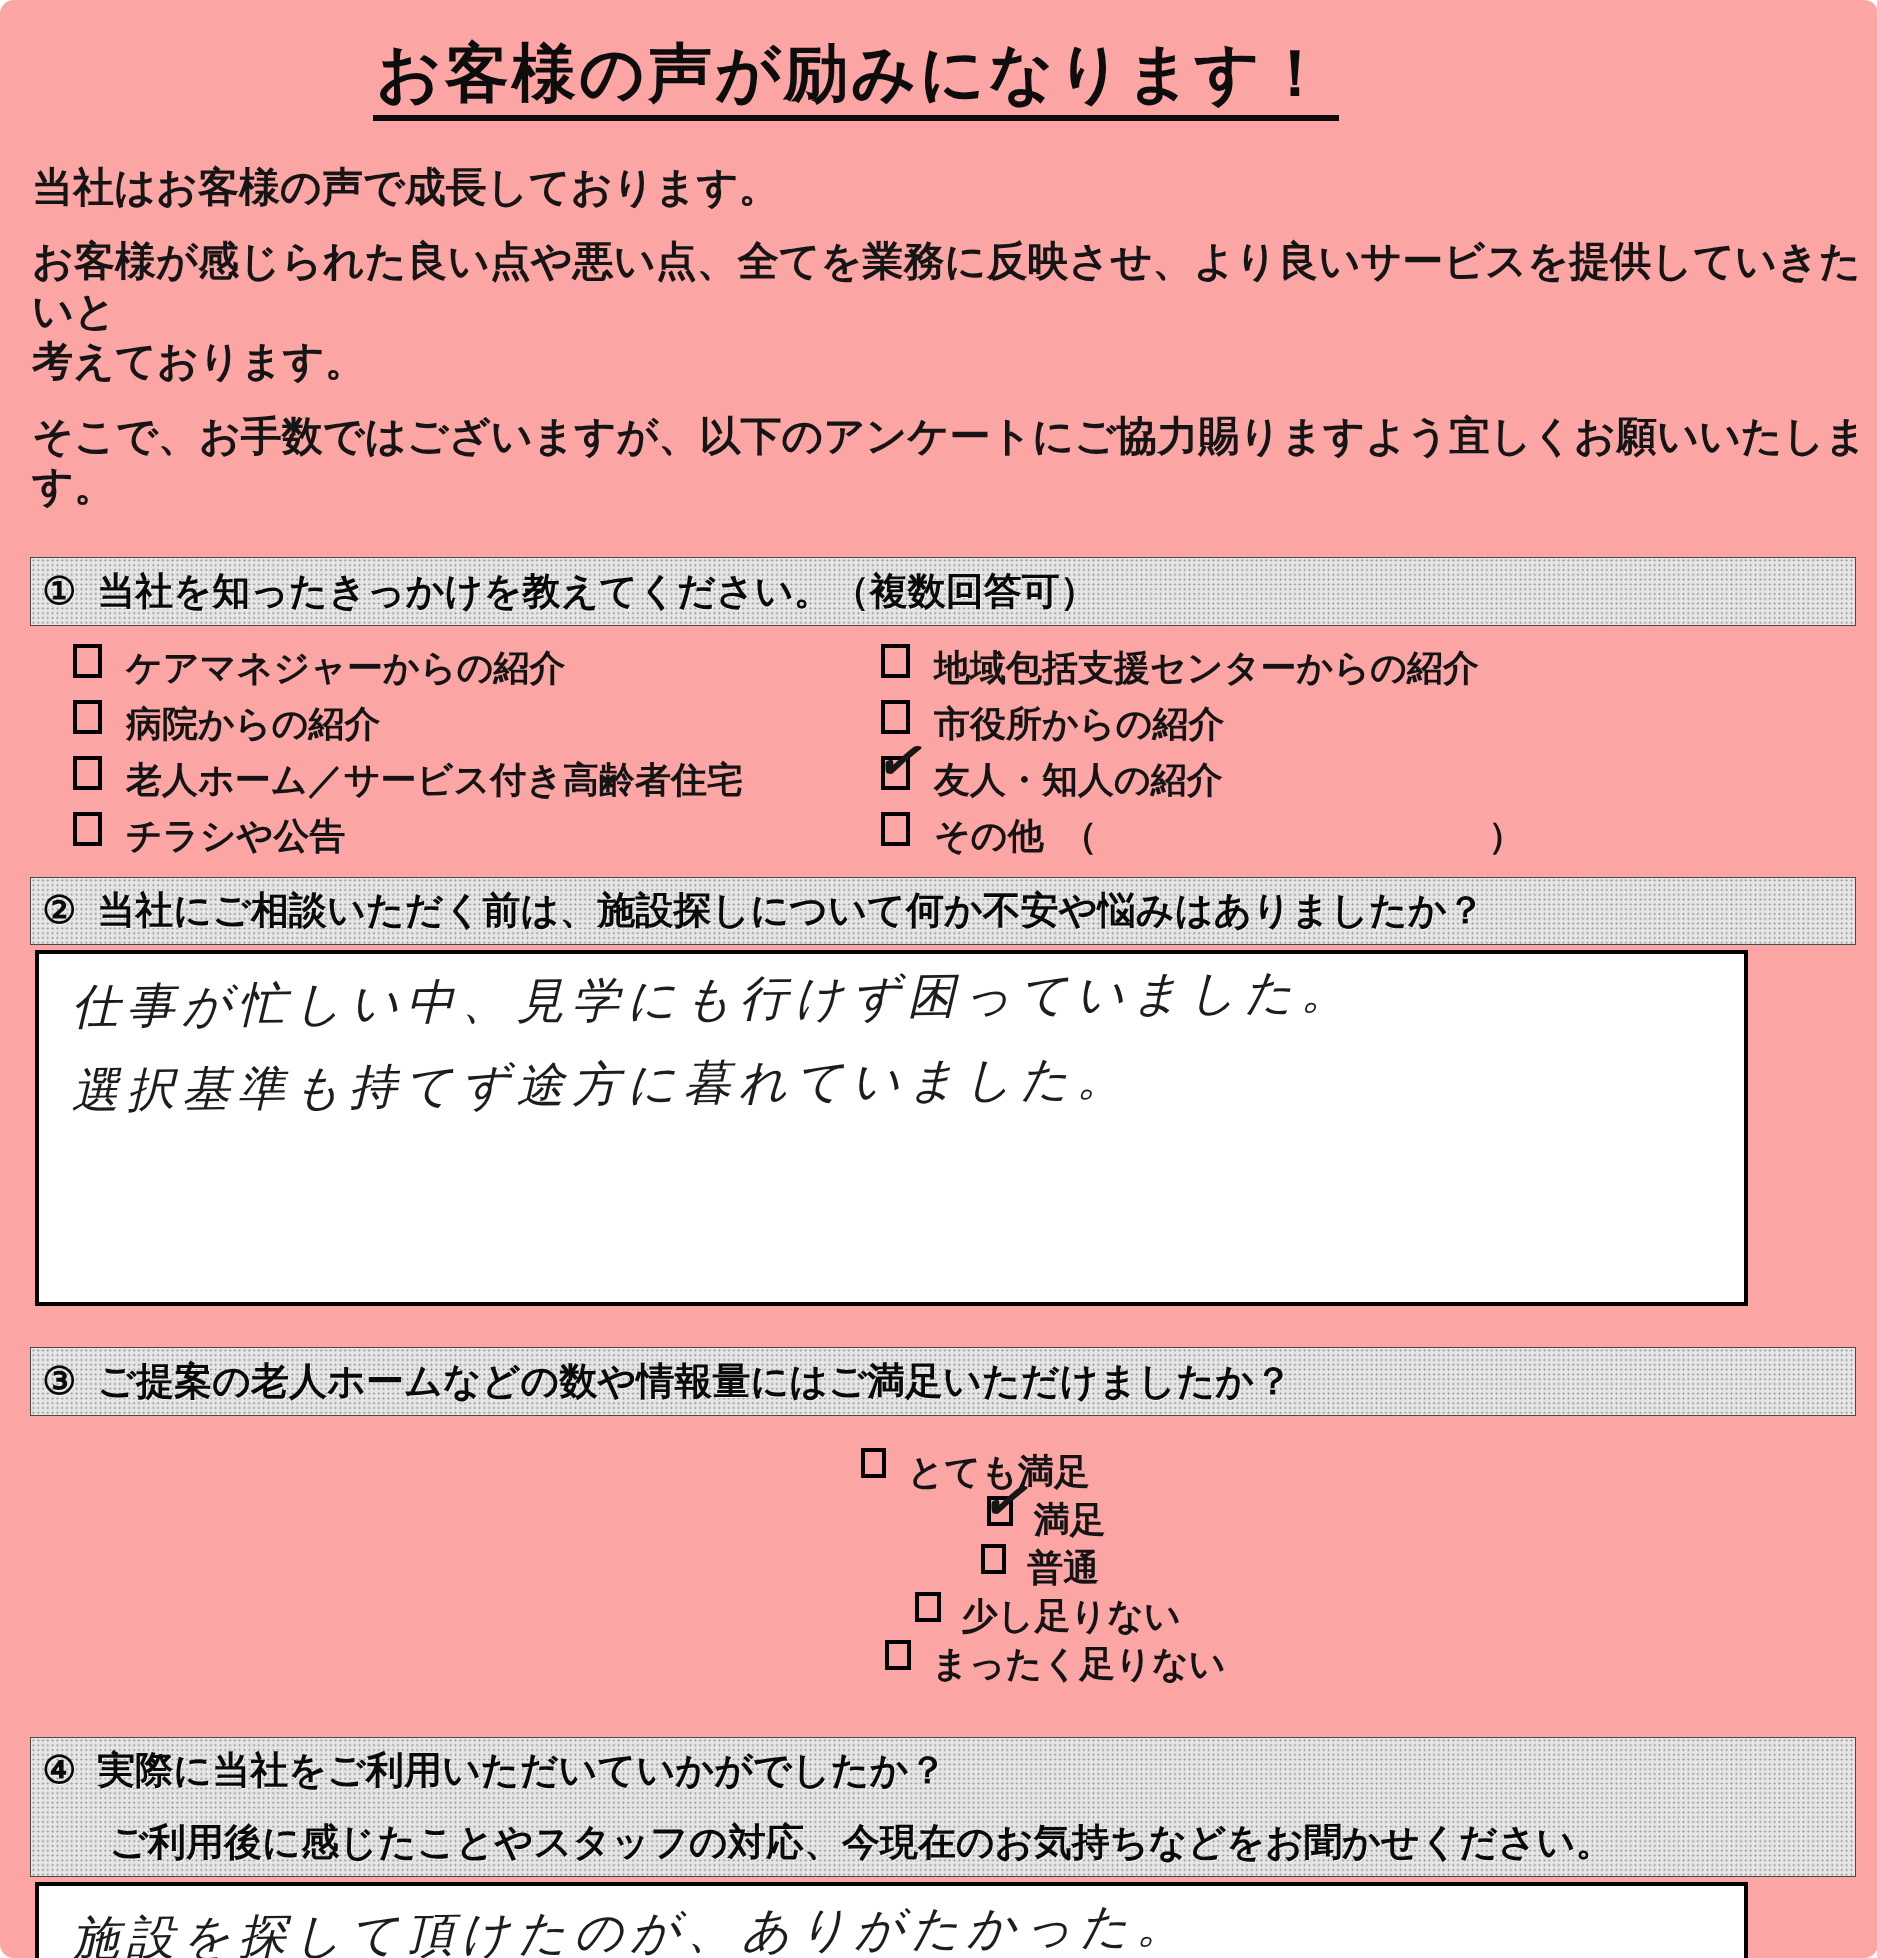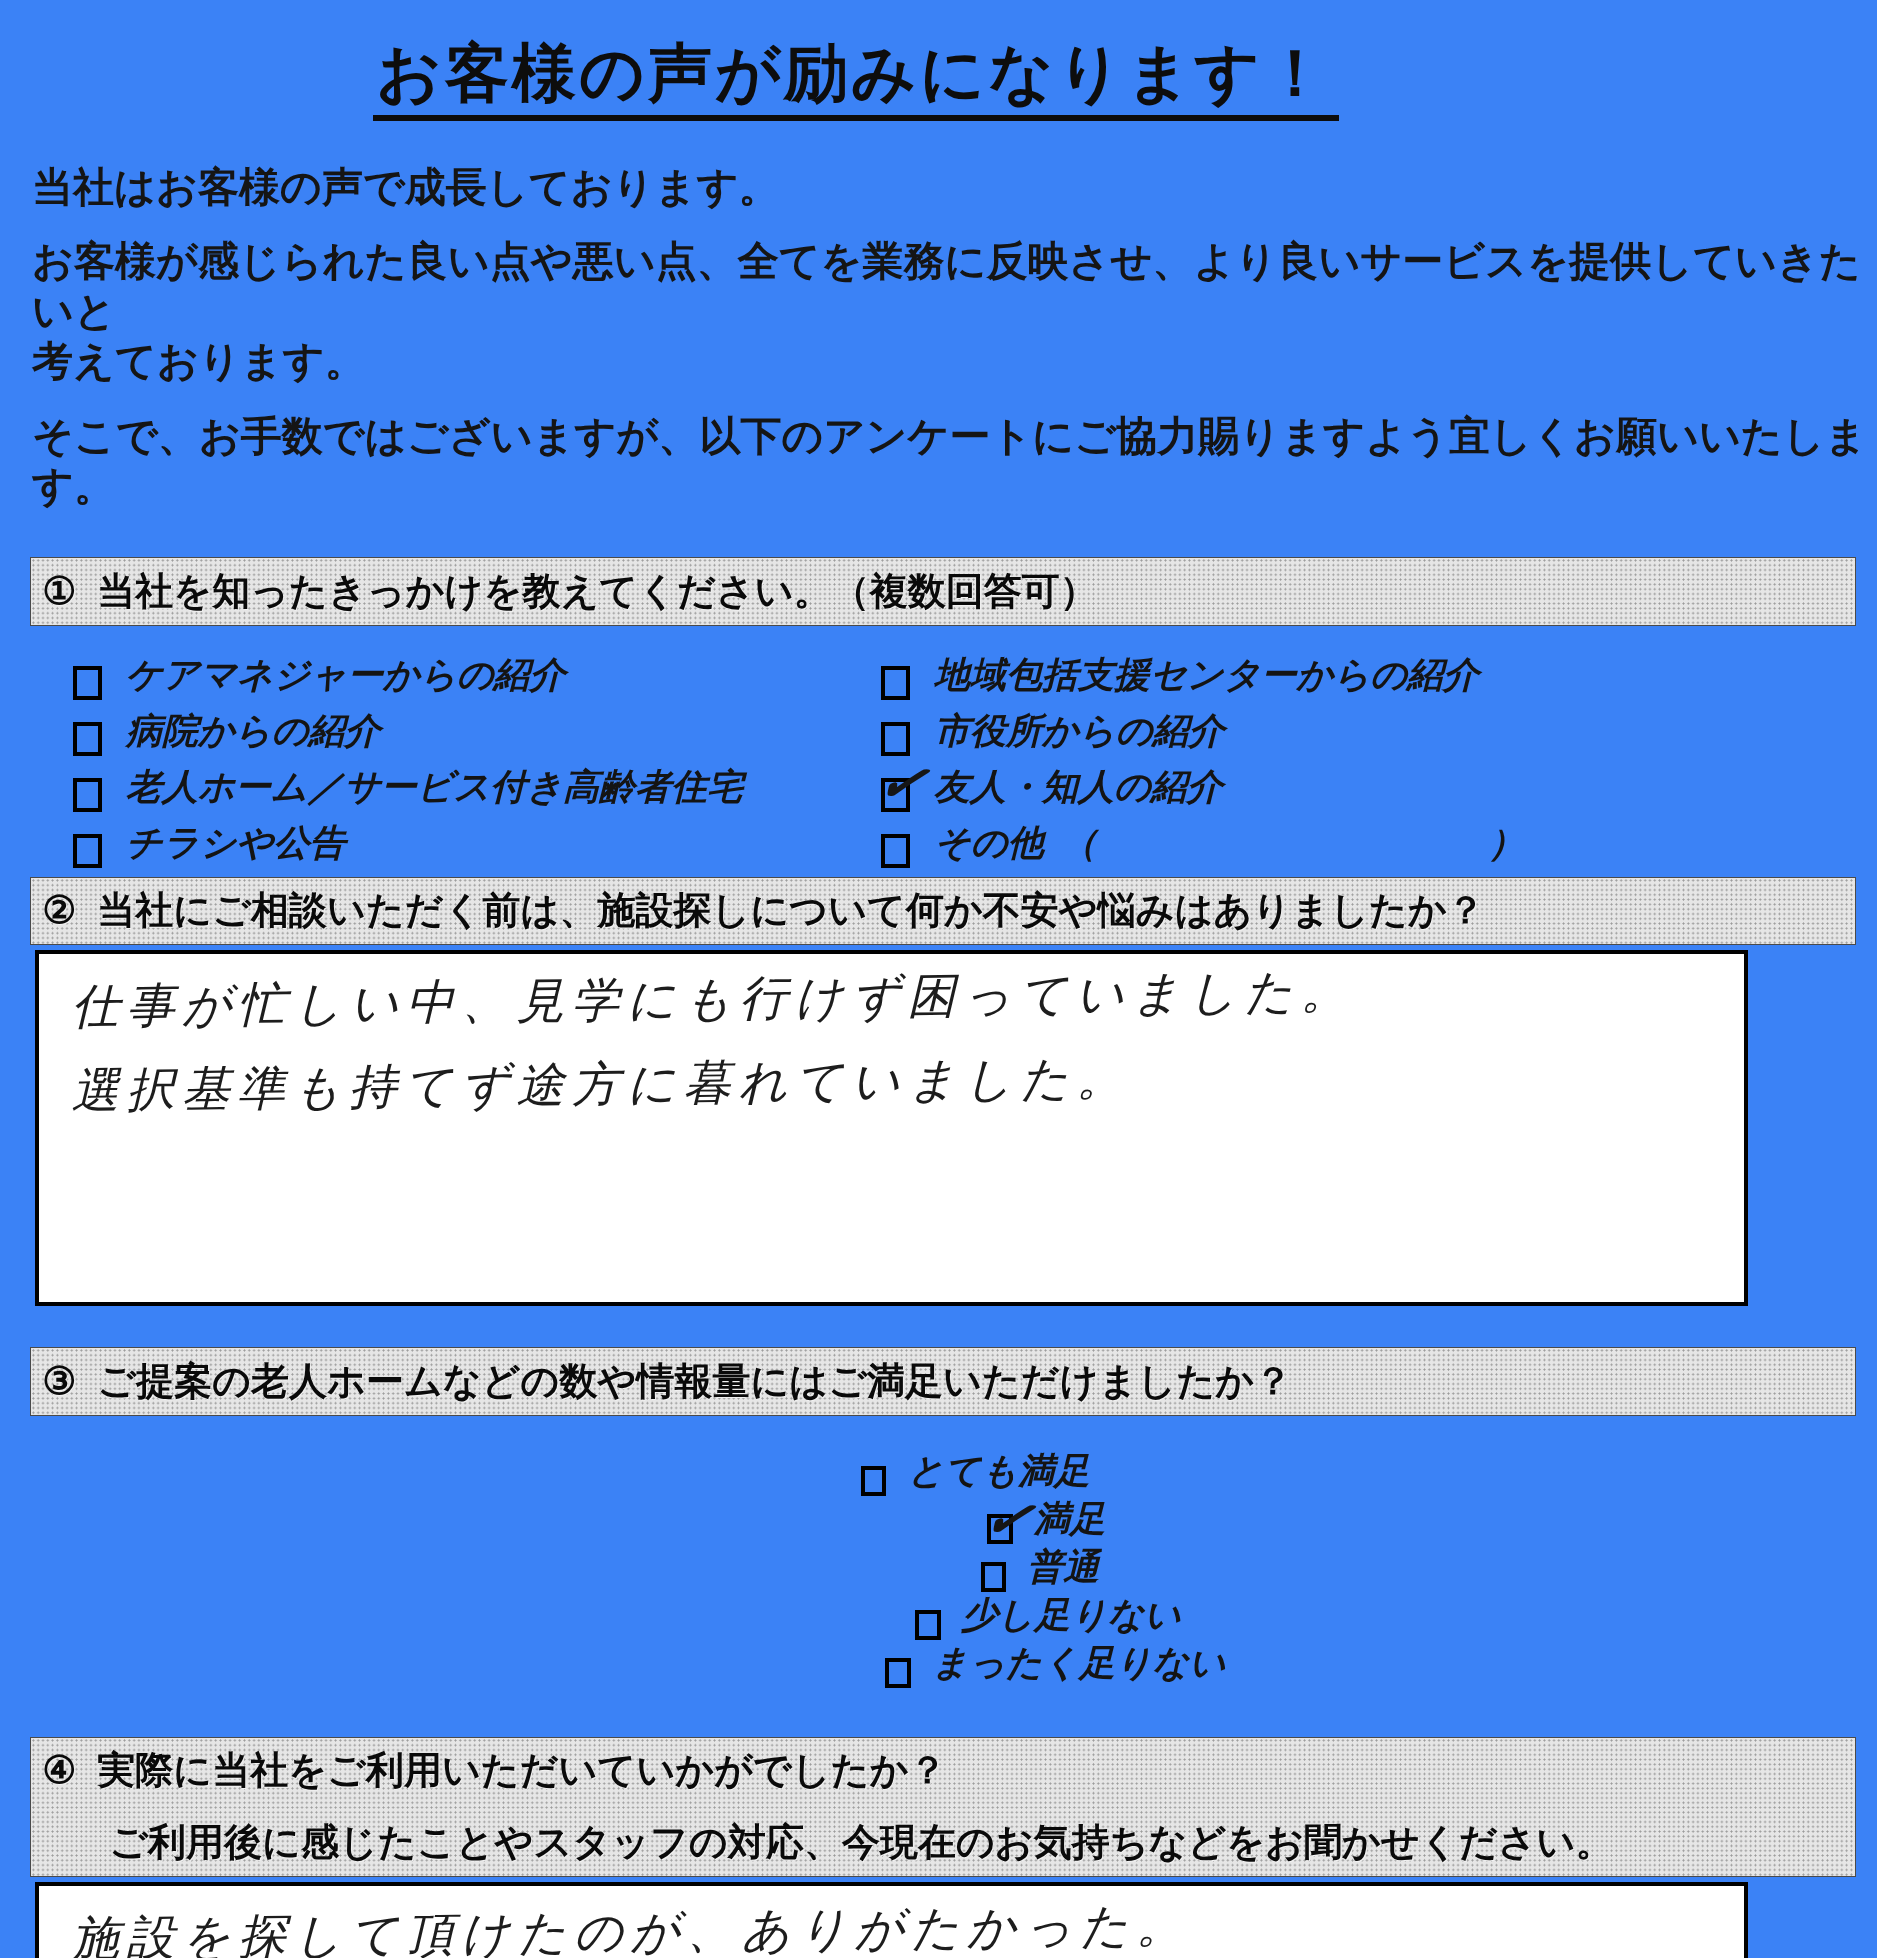--- a/index.html
+++ b/index.html
@@ -1,23 +1,24 @@
 <!DOCTYPE html>
 <html style="font-size:12.8px"><head>
 <meta charset="utf-8">
 <style>
   html,body{margin:0;padding:0;background:#fff;}
   .page{
     position:relative;
     width:1878px;
     height:1958px;
-    background:#3b82f6;
+    background:#fca5a5;
     color:#111;
     font-family:"Liberation Sans", sans-serif;
     overflow:hidden;
+    border-radius:14px;
   }
   
   .title{
     margin:38px 0 0 373px;
     display:inline-block;
     font-size:64px;
     font-weight:bold;
     letter-spacing:3.2px;
     color:#0d0d0d;
     border-bottom:6.4px solid #0d0d0d;
@@ -52,27 +53,26 @@
   .band-q3{margin-top:41px;}
   .band-q4{margin-top:49px;}
   
   .opts-q1{
     display:flex;
     margin:17.6px 0 0 73px;
   }
   .col-left{width:808px;}
   .opt{
     display:flex;
-    align-items:flex-end;
+    align-items:flex-start;
     height:56px;
     font-size:36px;
     font-weight:bold;
     color:#141414;
     white-space:nowrap;
-    font-style:italic;
   }
   .cb{
     position:relative;
     display:inline-block;
     box-sizing:border-box;
     width:29px;height:34px;
     border:4px solid #000;
     margin-right:24px;
     flex:0 0 auto;
   }

